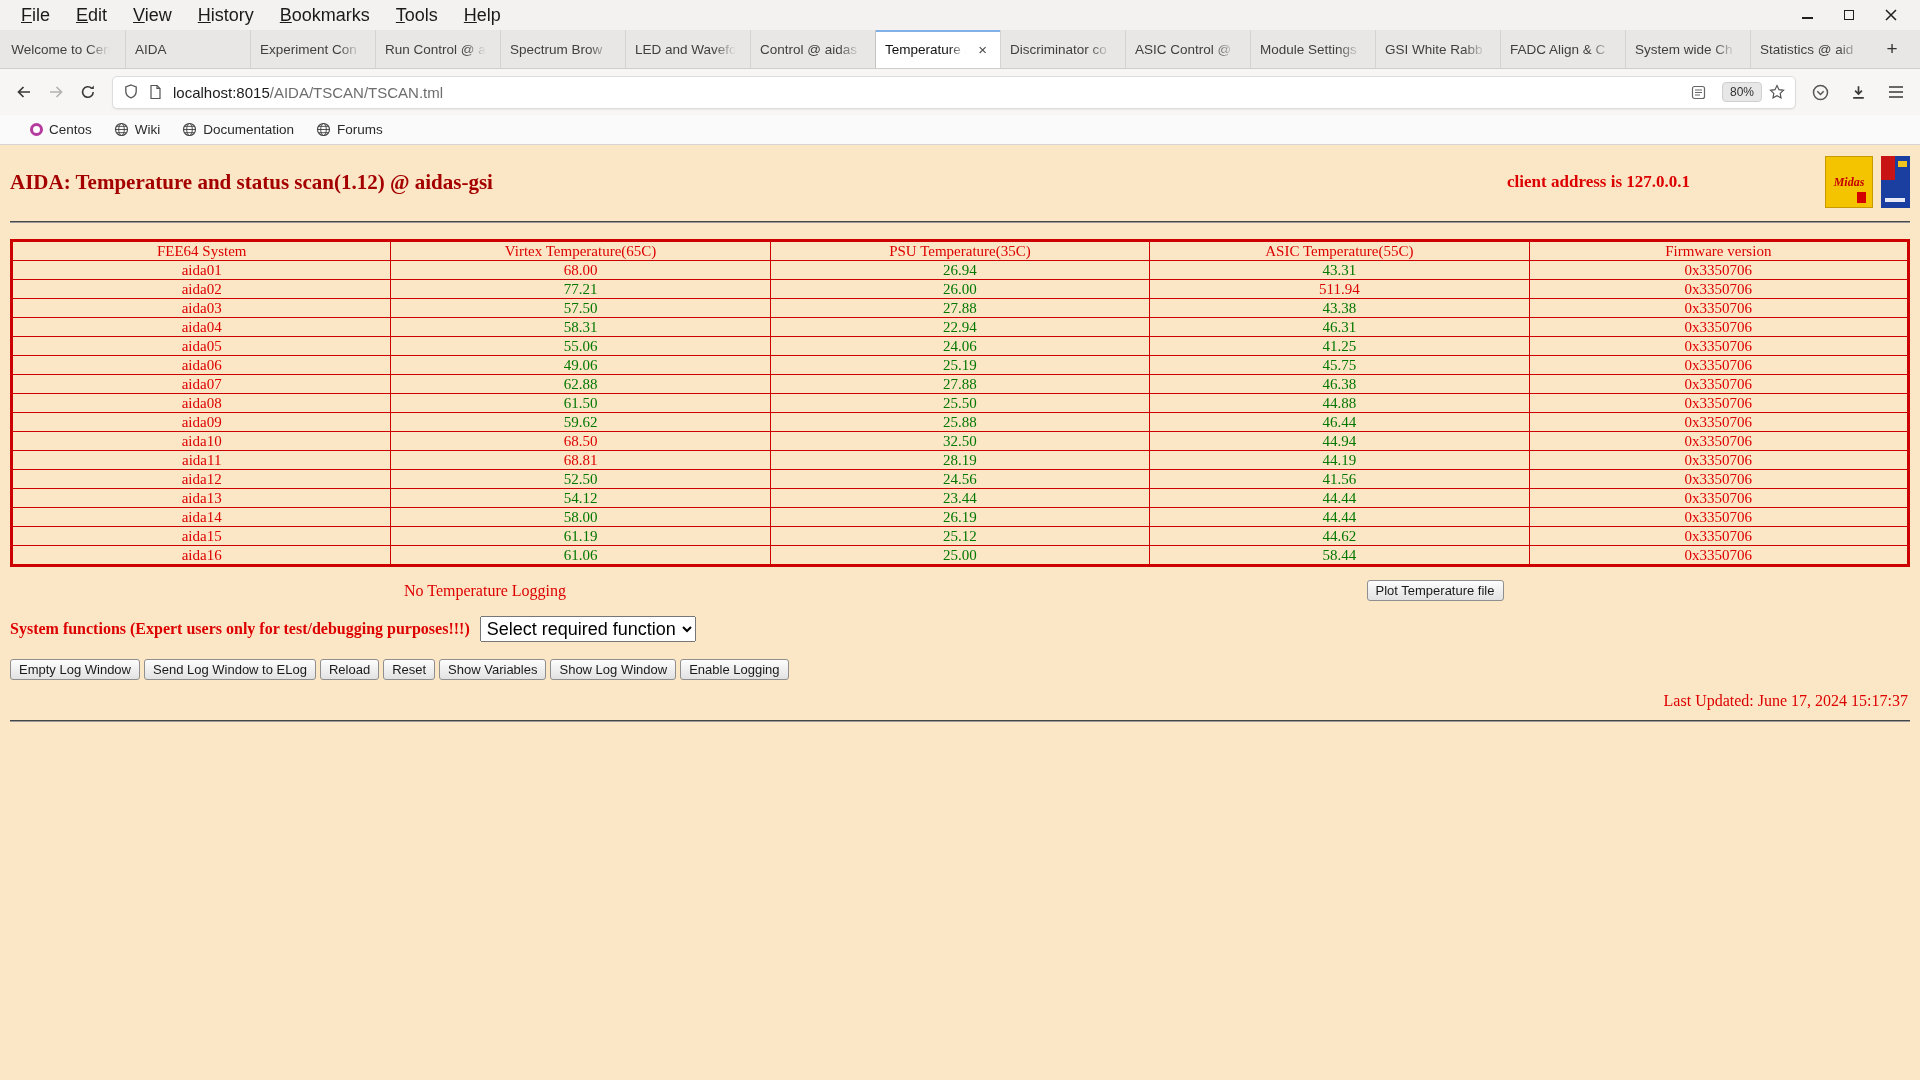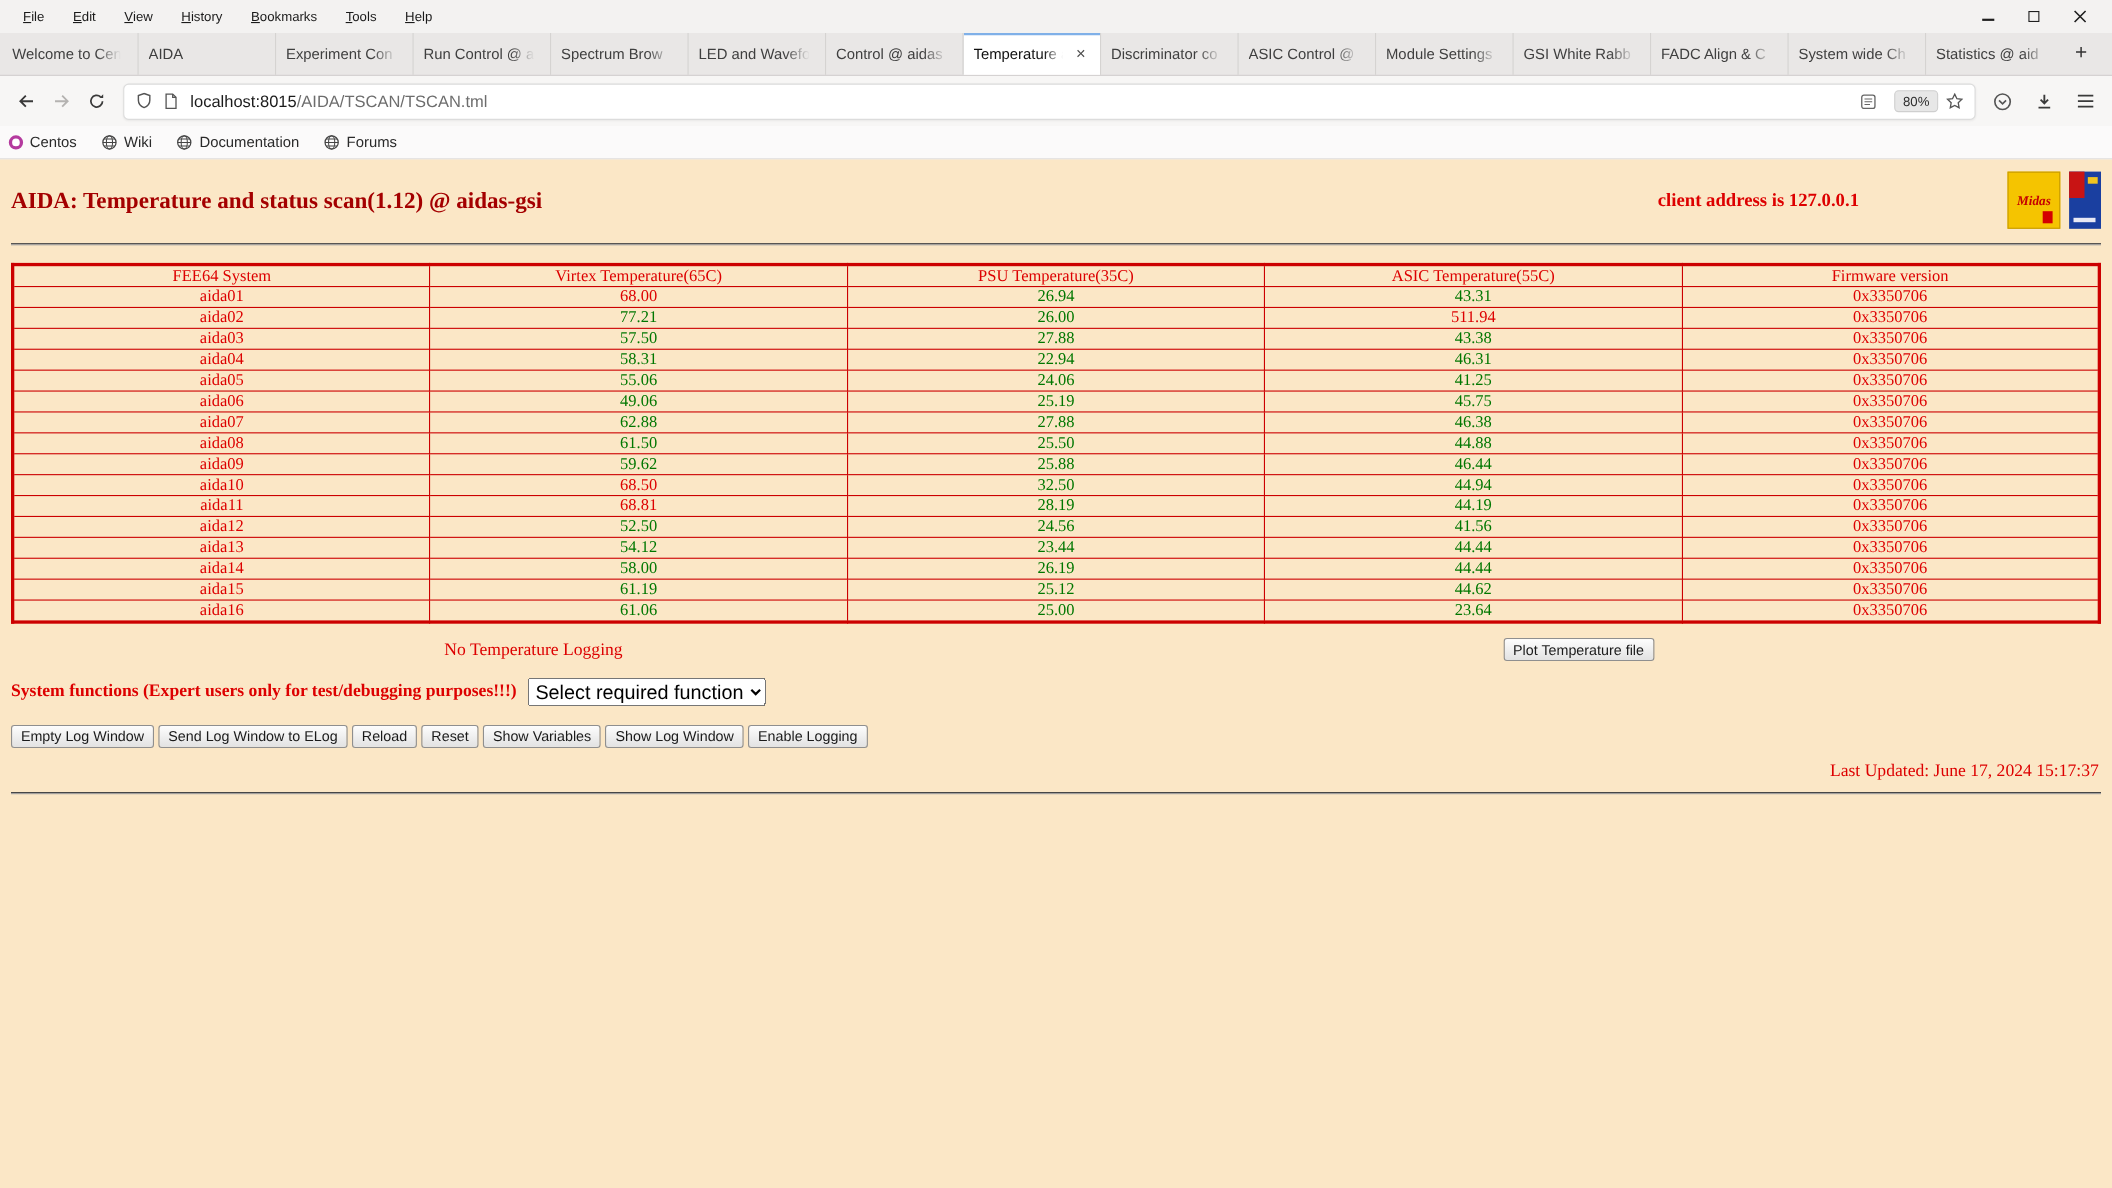--- a/index.html
+++ b/index.html
@@ -2,21 +2,21 @@
 <html style="--page-bg: #fbe7c6; --red: #dd0000; --green: #007700; --title-red: #a40000; --border-red: #cc0000;"><head>
 <meta charset="utf-8">
 <style>
   * { margin:0; padding:0; box-sizing:border-box; }
   html, body { width:1920px; height:1080px; overflow:hidden; }
   body { font-family:"Liberation Sans", sans-serif; background:#fff; }
 
   
   .menubar { height:30px; background:#f3f2f1; display:flex; align-items:center; padding:0 8px; }
   .menu-items { display:flex; align-items:center; }
-  .menu-item { font-size:12px; color:#1a1a1a; padding:4px 13px; cursor:default; }
+  .menu-item { font-size:18px; color:#1a1a1a; padding:4px 13px; cursor:default; }
   .menu-item u { text-decoration:underline; }
   .window-controls { margin-left:auto; display:flex; align-items:center; gap:16px; padding-right:8px; }
   .wc-btn { width:26px; height:22px; display:flex; align-items:center; justify-content:center; border-radius:3px; }
   .wc-min-glyph { width:11px; height:8px; border-bottom:2px solid #1f1f1f; }
   .wc-max-glyph { width:10px; height:10px; border:1.4px solid #1f1f1f; }
 
   
   .tabbar { height:39px; background:#e9e7e6; display:flex; align-items:stretch; border-bottom:1px solid #cfcdcb; }
   .tab { width:125px; display:flex; align-items:center; padding:0 9px; font-size:13.5px; color:#3f3f3f; border-left:1px solid #d5d3d1; cursor:default; }
   .tab:first-child { border-left:none;text-align:center; }
@@ -33,21 +33,21 @@
   .nav-btn { width:32px; height:32px; display:flex; align-items:center; justify-content:center; border-radius:4px; flex:0 0 auto; }
   .urlbar { flex:1 1 auto; height:33px; margin:0 8px; background:#fff; border:1px solid #dcdcdc; border-radius:5px; display:flex; align-items:center; padding:0 10px; box-shadow:0 1px 2px rgba(0,0,0,.06); }
   .urlbar .ubicon { display:flex; align-items:center; margin-right:9px; }
   .url-text { font-size:15px; flex:1 1 auto; white-space:nowrap; overflow:hidden; margin-left:2px; }
   .url-host { color:#1b1b1b; }
   .url-path { color:#6d6d6d; }
   .zoom-pill { font-size:12px; color:#2f2f2f; background:#e7e7e7; border:1px solid #cfcfcf; border-radius:4px; padding:2px 7px; margin:0 7px; flex:0 0 auto; }
   .toolbar-right { display:flex; align-items:center; gap:6px; flex:0 0 auto; }
 
   
-  .bookmarksbar { height:30px; background:#fbfafa; display:flex; align-items:center; padding:0 0; gap:6px; border-bottom:1px solid #d8d6d4; }
+  .bookmarksbar { height:30px; background:#fbfafa; display:flex; align-items:center; padding:0 22px; gap:6px; border-bottom:1px solid #d8d6d4; }
   .bookmark { display:flex; align-items:center; gap:6px; font-size:13.5px; color:#2a2a2a; padding:3px 8px; border-radius:3px; cursor:default; }
   .centos-dot { width:13px; height:13px; border-radius:50%; border:3px solid #b43a9e; background:#fff; }
 
   
   .content { height:935px; background:var(--page-bg,#fbe7c6); padding:8px 10px 0; font-family:"Liberation Serif", serif; }
   .page-header { display:flex; align-items:center; min-height:58px; }
   .page-title { font-size:21px; font-weight:bold; color:var(--title-red,#a40000); }
   .client-address { margin-left:auto; margin-right:135px; font-size:17px; font-weight:bold; color:var(--red,#dd0000); white-space:nowrap; }
   .logos { display:flex; gap:8px; align-items:center; }
   .midas-logo { width:48px; height:52px; background:#f5c400; border:1px solid #c79b00; position:relative; display:flex; align-items:center; justify-content:center; }
@@ -403,21 +403,21 @@
           <td class="t-red">aida15</td>
           <td class="ok">61.19</td>
           <td class="ok">25.12</td>
           <td class="ok">44.62</td>
           <td class="t-red">0x3350706</td>
         </tr>
         <tr>
           <td class="t-red">aida16</td>
           <td class="ok">61.06</td>
           <td class="ok">25.00</td>
-          <td class="ok">23.64</td>
+          <td class="ok">58.44</td>
           <td class="t-red">0x3350706</td>
         </tr>
       </tbody>
   </table>
 
   <div class="plot-row">
     <div><span class="no-logging">No Temperature Logging</span></div>
     <div><button class="formbtn">Plot Temperature file</button></div>
   </div>
 

